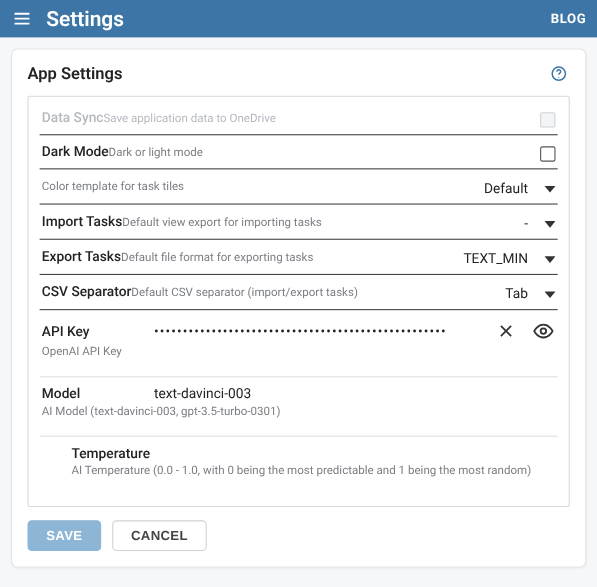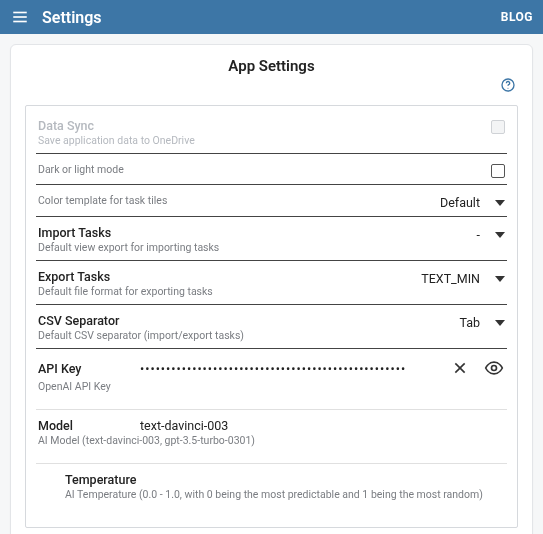--- a/index.html
+++ b/index.html
@@ -20,42 +20,41 @@
     padding: 0 10px;
     gap: 12px;
   }
   .toolbar .menu-btn {
     width: 20px; height: 20px;
     display: flex; align-items: center; justify-content: center;
     cursor: pointer;
   }
   .toolbar .title {
     font-weight: 600;
-    font-size: 16px;
+    font-size: 19px;
   }
   .toolbar .spacer { flex: 1; }
   .toolbar .blog-link {
     font-weight: 700;
     font-size: 12px;
     letter-spacing: 0.5px;
     cursor: pointer;
   }
   .card {
     margin: 10px;
     background: #fff;
     border: 1px solid #e3e5e8;
     border-radius: 6px;
     padding: 12px 14px 14px 14px;
     box-shadow: 0 1px 2px rgba(0,0,0,0.04);
   }
   .card-header {
     display: flex;
     align-items: center;
     margin-bottom: 10px;
-    flex-direction: column;
   }
   .card-header h2 {
     margin: 0;
     font-size: 15px;
     font-weight: 600;
     color: #222;
   }
   .card-header .help {
     margin-left: auto;
     width: 20px; height: 20px;
@@ -72,21 +71,21 @@
   .row {
     padding: 8px 2px 6px 2px;
     border-bottom: 1px solid #444;
     display: grid;
     grid-template-columns: 1fr auto;
     align-items: start;
     column-gap: 10px;
   }
   .row .labelblock {
     display: flex;
-    flex-direction: column;
+    flex-direction: row;
   }
   .row .label {
     font-size: 12.5px;
     color: #222;
     font-weight: 500;
   }
   .row .sub {
     font-size: 10.5px;
     color: #7a7d82;
     margin-top: 1px;
@@ -208,20 +207,21 @@
     <div class="row disabled">
       <div class="labelblock">
         <span class="label">Data Sync</span>
         <span class="sub">Save application data to OneDrive</span>
       </div>
       <div class="checkbox"></div>
     </div>
 
     <div class="row">
       <div class="labelblock">
+        <span class="label">Dark Mode</span>
         <span class="sub">Dark or light mode</span>
       </div>
       <div class="checkbox"></div>
     </div>
 
     <div class="row">
       <div class="labelblock">
         <span class="sub">Color template for task tiles</span>
       </div>
       <div class="dropdown">

